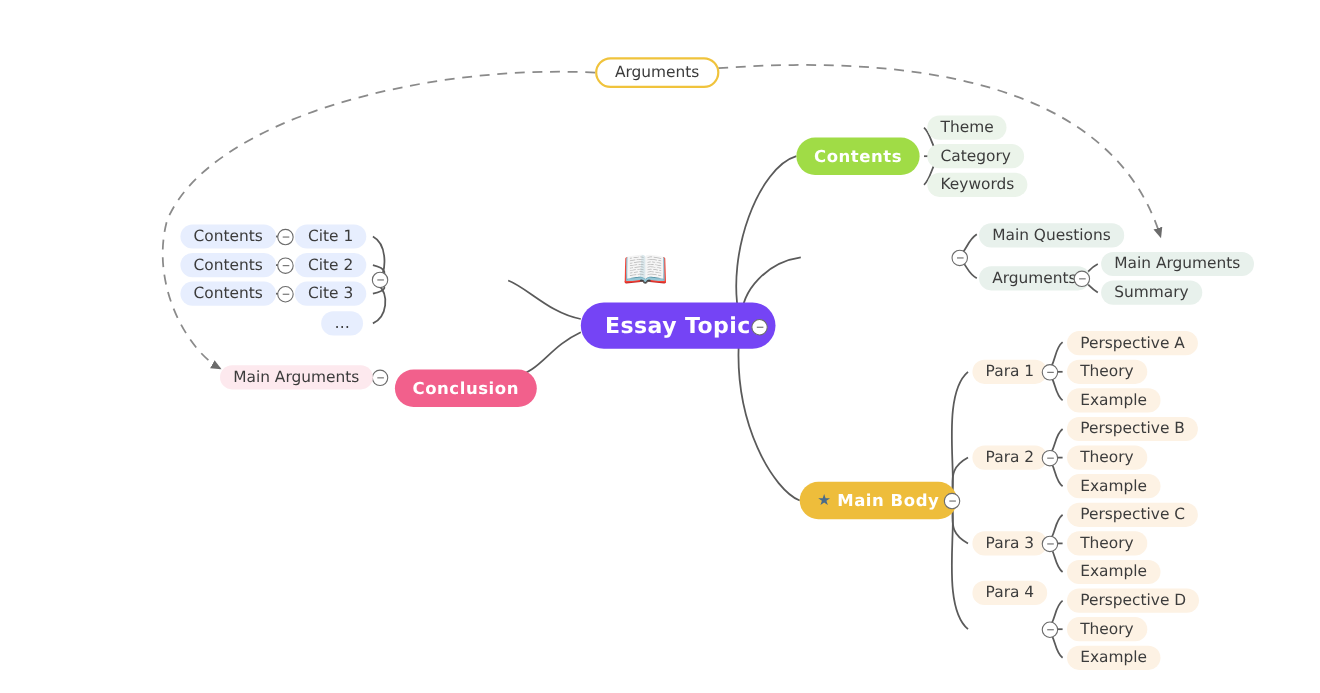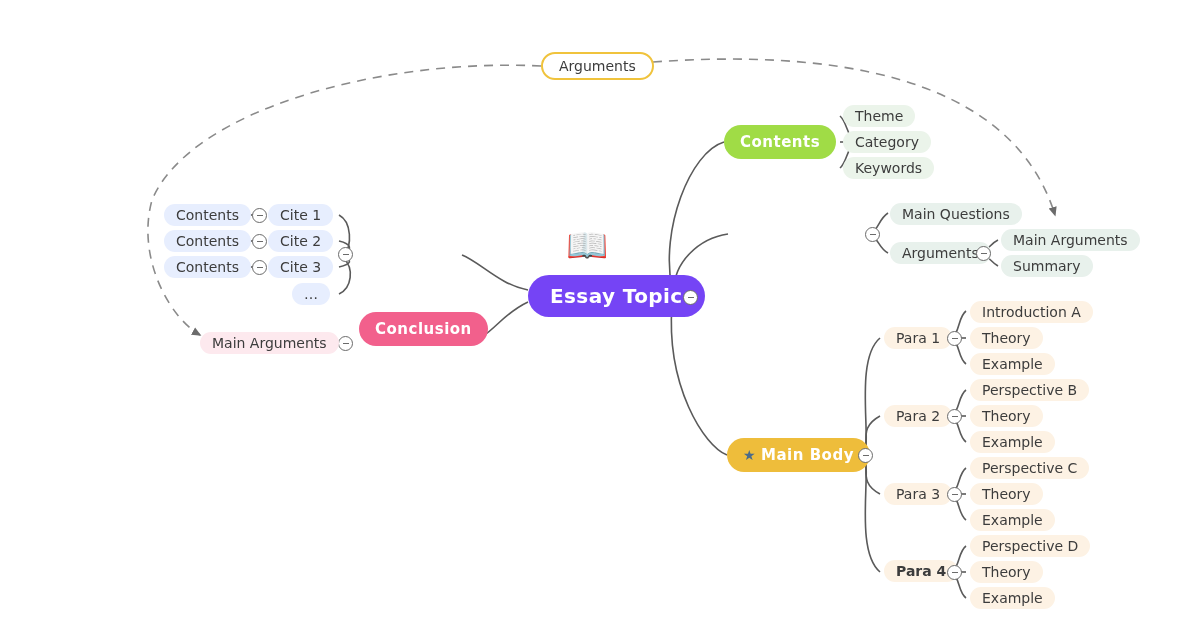--- a/index.html
+++ b/index.html
@@ -148,21 +148,21 @@
   <div class="node leaf blue" style="left:164px;top:230px;">
     <span>Contents</span>
   </div>
   <div class="node leaf blue" style="left:164px;top:256px;">
     <span>Contents</span>
   </div>
   <div class="toggle" style="left:252px;top:208px;"></div>
   <div class="toggle" style="left:252px;top:234px;"></div>
   <div class="toggle" style="left:252px;top:260px;"></div>
 
-  <div class="node b1 conclusion" style="left:359px;top:312px;text-align:right;">
+  <div class="node b1 conclusion" style="left:359px;top:336px;text-align:right;">
     <span>Conclusion</span>
   </div>
   <div class="toggle" style="left:338px;top:336px;"></div>
   <div class="node leaf pink" style="left:200px;top:332px;">
     <span>Main Arguments</span>
   </div>
 
   <div class="node b1 purpose" style="left:724px;top:125px;">
     <span>Contents</span>
   </div>
@@ -196,21 +196,21 @@
     <span class="star-icon">★</span>
     <span>Main Body</span>
   </div>
   <div class="toggle" style="left:858px;top:448px;"></div>
 
   <div class="node leaf cream" style="left:884px;top:327px;">
     <span>Para 1</span>
   </div>
   <div class="toggle" style="left:947px;top:331px;"></div>
   <div class="node leaf cream" style="left:970px;top:301px;">
-    <span>Introduction A</span>
+    <span>Perspective A</span>
   </div>
   <div class="node leaf cream" style="left:970px;top:327px;">
     <span>Theory</span>
   </div>
   <div class="node leaf cream" style="left:970px;top:353px;">
     <span>Example</span>
   </div>
 
   <div class="node leaf cream" style="left:884px;top:405px;">
     <span>Para 2</span>
@@ -233,21 +233,21 @@
   <div class="node leaf cream" style="left:970px;top:457px;justify-content:flex-end;">
     <span>Perspective C</span>
   </div>
   <div class="node leaf cream" style="left:970px;top:483px;">
     <span>Theory</span>
   </div>
   <div class="node leaf cream" style="left:970px;top:509px;">
     <span>Example</span>
   </div>
 
-  <div class="node leaf cream" style="left:884px;top:560px;font-weight:bold;">
+  <div class="node leaf cream" style="left:884px;top:528px;">
     <span>Para 4</span>
   </div>
   <div class="toggle" style="left:947px;top:565px;"></div>
   <div class="node leaf cream" style="left:970px;top:535px;">
     <span>Perspective D</span>
   </div>
   <div class="node leaf cream" style="left:970px;top:561px;">
     <span>Theory</span>
   </div>
   <div class="node leaf cream" style="left:970px;top:587px;">

